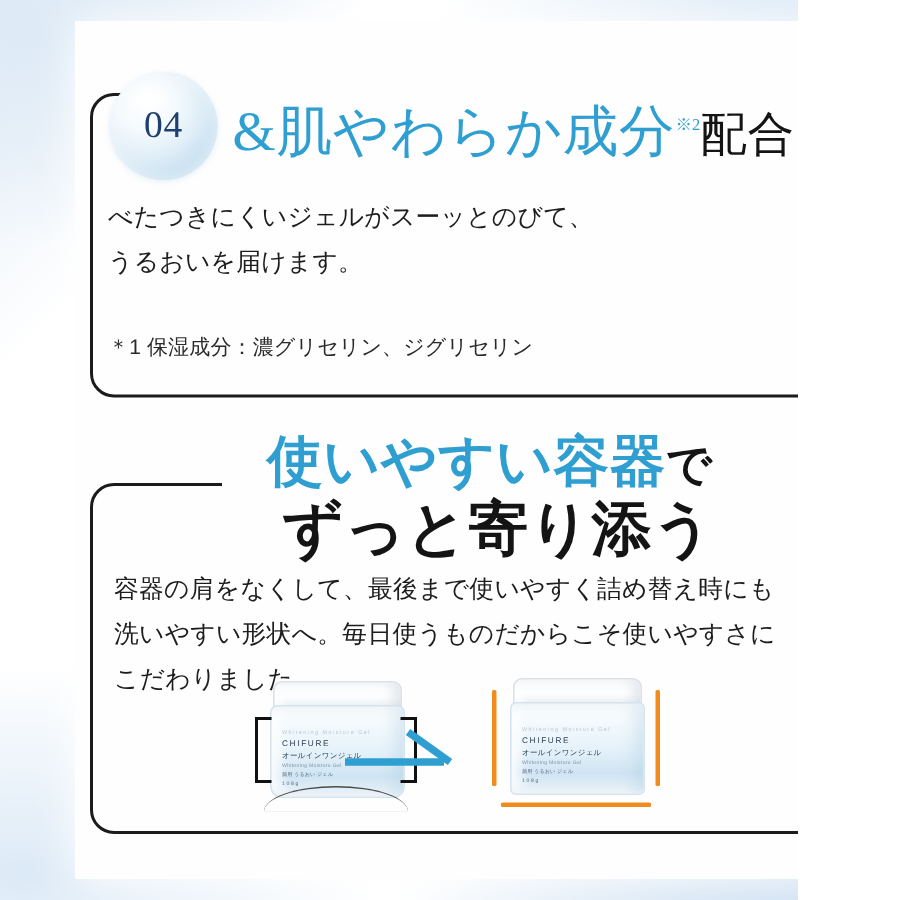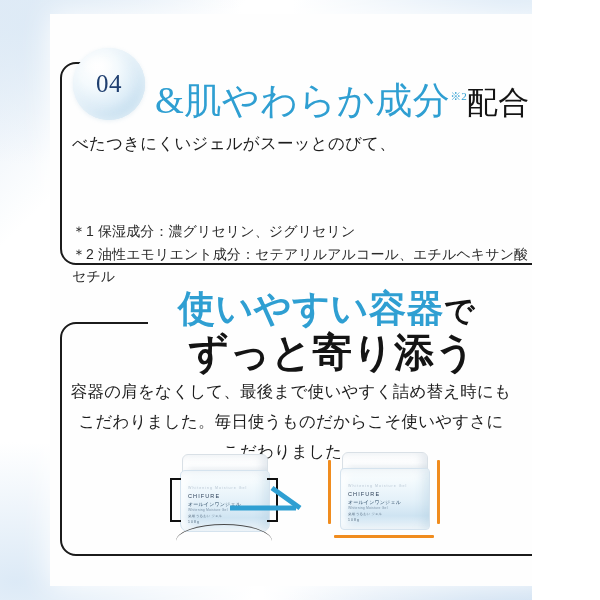--- a/index.html
+++ b/index.html
@@ -77,21 +77,21 @@
   .h-dark{color:#141414;}
   .h-line1{font-size:37px;line-height:1;letter-spacing:.5px;}
   .h-line2{font-size:37px;line-height:1;letter-spacing:.5px;}
   .sup{
     font-size:11px;vertical-align:super;color:#2f9fd2;letter-spacing:0;
   }
 
   
   .body-copy{
     position:absolute;
-    font-family:Liberation Mono, monospace;
+    font-family:Liberation Serif, serif;
     font-size:16.5px;color:#1d1d1d;line-height:1.82;
     letter-spacing:.2px;
   }
   .body-copy .em{font-weight:bold;}
   .notes{
     position:absolute;
     font-family:"Liberation Sans","DejaVu Sans",sans-serif;
     font-size:14px;color:#2a2a2a;line-height:1.62;letter-spacing:.1px;
   }
 
@@ -158,48 +158,48 @@
   <div class="card" style="left:60px;top:62px;width:497px;height:203px;">
     <div class="card-frame"></div>
     <div class="frame-notch" style="left:68px;width:420px;"></div>
   </div>
 
   <div class="bubble" style="left:73px;top:48px;">
     <span class="bubble-num">04</span>
   </div>
 
 
-  <div class="heading h-line2" style="left:155px;top:82px;text-align:center;">
+  <div class="heading h-line2" style="left:155px;top:70px;text-align:center;">
     <span class="h-blue">&amp;肌やわらか成分</span><span class="sup">※2</span><span class="h-dark" style="font-size:31px;">配合</span>
   </div>
 
   <div class="body-copy" style="left:72px;top:130px;width:470px;">
     <div>べたつきにくいジェルがスーッとのびて、</div>
+    <div>うるおいを届けます。</div>
   </div>
 
   <div class="notes" style="left:72px;top:220px;width:470px;">
     <div>＊1 保湿成分：濃グリセリン、ジグリセリン</div>
-    <div>＊2 油性エモリエント成分：セテアリルアルコール、エチルヘキサン酸セチル</div>
   </div>
 
   <div class="card" style="left:60px;top:322px;width:497px;height:234px;">
     <div class="card-frame"></div>
     <div class="frame-notch" style="left:88px;width:400px;"></div>
   </div>
 
 
   <div class="heading h-line1" style="left:178px;top:290px;font-weight:bold;">
     <span class="h-blue">使いやすい容器</span><span class="h-dark" style="font-size:30px;">で</span>
   </div>
 
   <div class="heading h-line2 h-dark" style="left:188px;top:333px;font-size:40px;font-weight:bold;">ずっと寄り添う</div>
 
-  <div class="body-copy" style="left:56px;top:378px;width:470px;text-align:center;">
+  <div class="body-copy" style="left:76px;top:378px;width:470px;">
     <div>容器の肩をなくして、最後まで使いやすく詰め替え時にも</div>
-    <div>こだわりました。毎日使うものだからこそ使いやすさに</div>
+    <div>洗いやすい形状へ。毎日使うものだからこそ使いやすさに</div>
     <div>こだわりました。</div>
   </div>
 
   <div class="jar-row">
 
     <div class="jar" style="left:112px;top:0;">
       <div class="jar-lid"></div>
       <div class="jar-lid-seam"></div>
       <div class="jar-body"></div>
       <div class="jar-label">

